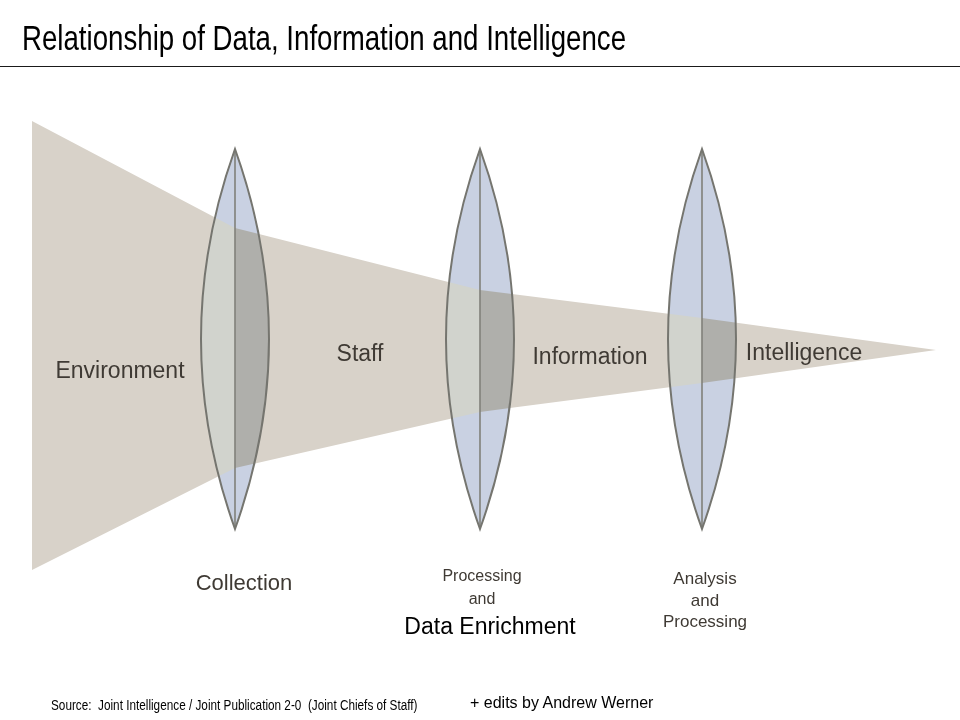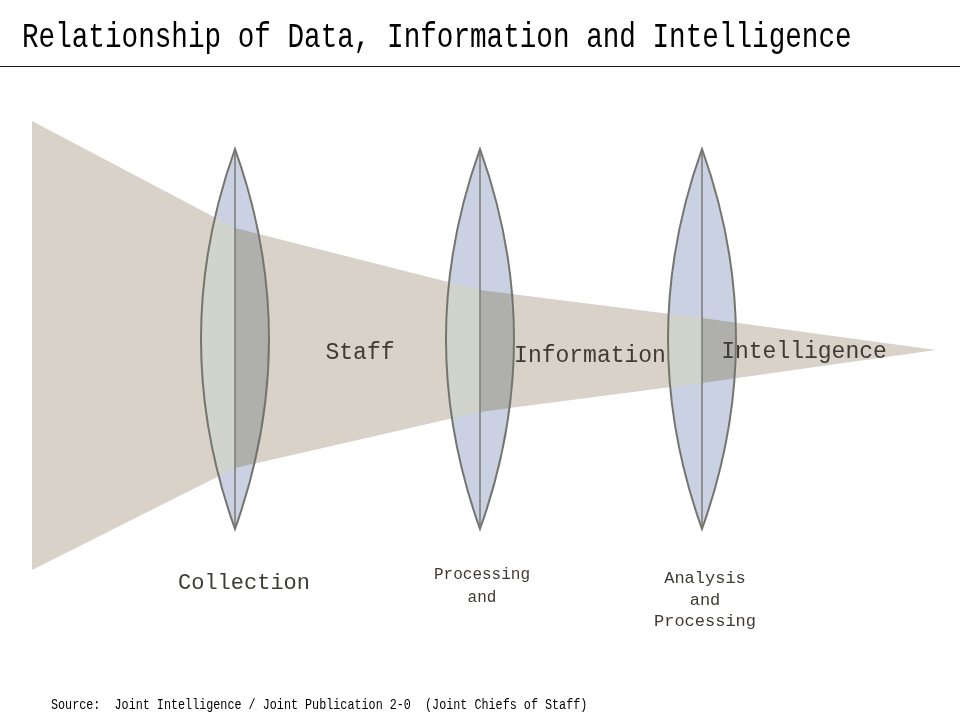--- a/index.html
+++ b/index.html
@@ -1,18 +1,18 @@
 <!DOCTYPE html>
 <html style="--funnel: #d8d2c9; --lens-fill: #c9d1e2; --lens-outline: #75756f; --lens-axis: #80807a; --overlap-left: #d1d3cd; --overlap-right: #afafab; --label-text: #3f3a34; --added-text: #000000; --title-text: #000000;"><head>
 <meta charset="utf-8">
 <style>
   html,body{margin:0;padding:0;background:#ffffff;}
   .slide{
     position:relative;width:960px;height:720px;background:#ffffff;overflow:hidden;
-    font-family:Liberation Mono, monospace;
+    font-family:Liberation Sans, sans-serif;
   }
   .title{
     position:absolute;left:22px;top:18px;
     font-size:35px;font-weight:400;color:var(--title-text,#000);
     white-space:nowrap;transform:scaleX(0.79);transform-origin:left center;
     letter-spacing:0px;
   }
   .title-rule{
     position:absolute;left:0;top:66px;width:960px;height:0;
     border-top:1px solid #1a1a1a;
@@ -80,34 +80,37 @@
       <path d="M702,149 Q770,339 702,529 Z" style="fill:var(--lens-fill)"></path>
       <g clip-path="url(#funnelClip)">
         <path d="M702,149 Q634,339 702,529 Z" style="fill:var(--overlap-left)"></path>
         <path d="M702,149 Q770,339 702,529 Z" style="fill:var(--overlap-right)"></path>
       </g>
       <line x1="702" y1="149" x2="702" y2="529" stroke-width="1.6" style="stroke:var(--lens-axis)"></line>
       <path d="M702,149 Q634,339 702,529 Q770,339 702,149 Z" fill="none" stroke-width="2" style="stroke:var(--lens-outline)"></path>
     </g>
   </svg>
 
+  <div class="lbl lbl-beam" style="left:120px;top:370px">Environment</div>
   <div class="lbl lbl-beam" style="left:360px;top:353px">Staff</div>
   <div class="lbl lbl-beam" style="left:804px;top:352px">Intelligence</div>
   <div class="lbl lbl-beam" style="left:590px;top:356px">Information</div>
 
   <div class="lbl lbl-collection" style="left:235px;top:583px">Collection</div>
 
   <div class="lbl lbl-processing" style="left:482px;top:587px">
     <div>Processing</div>
     <div>and</div>
   </div>
+  <div class="lbl lbl-added" style="left:490px;top:626px">Data Enrichment</div>
 
   <div class="lbl lbl-analysis" style="left:705px;top:600px">
     <div>Analysis</div>
     <div>and</div>
     <div>Processing</div>
   </div>
 
   <div class="footer">
     <span class="src-primary">Source:  Joint Intelligence / Joint Publication 2-0  (Joint Chiefs of Staff)</span>
+    <span class="src-credit">+ edits by Andrew Werner</span>
   </div>
 
 </div>
 
 </body></html>

